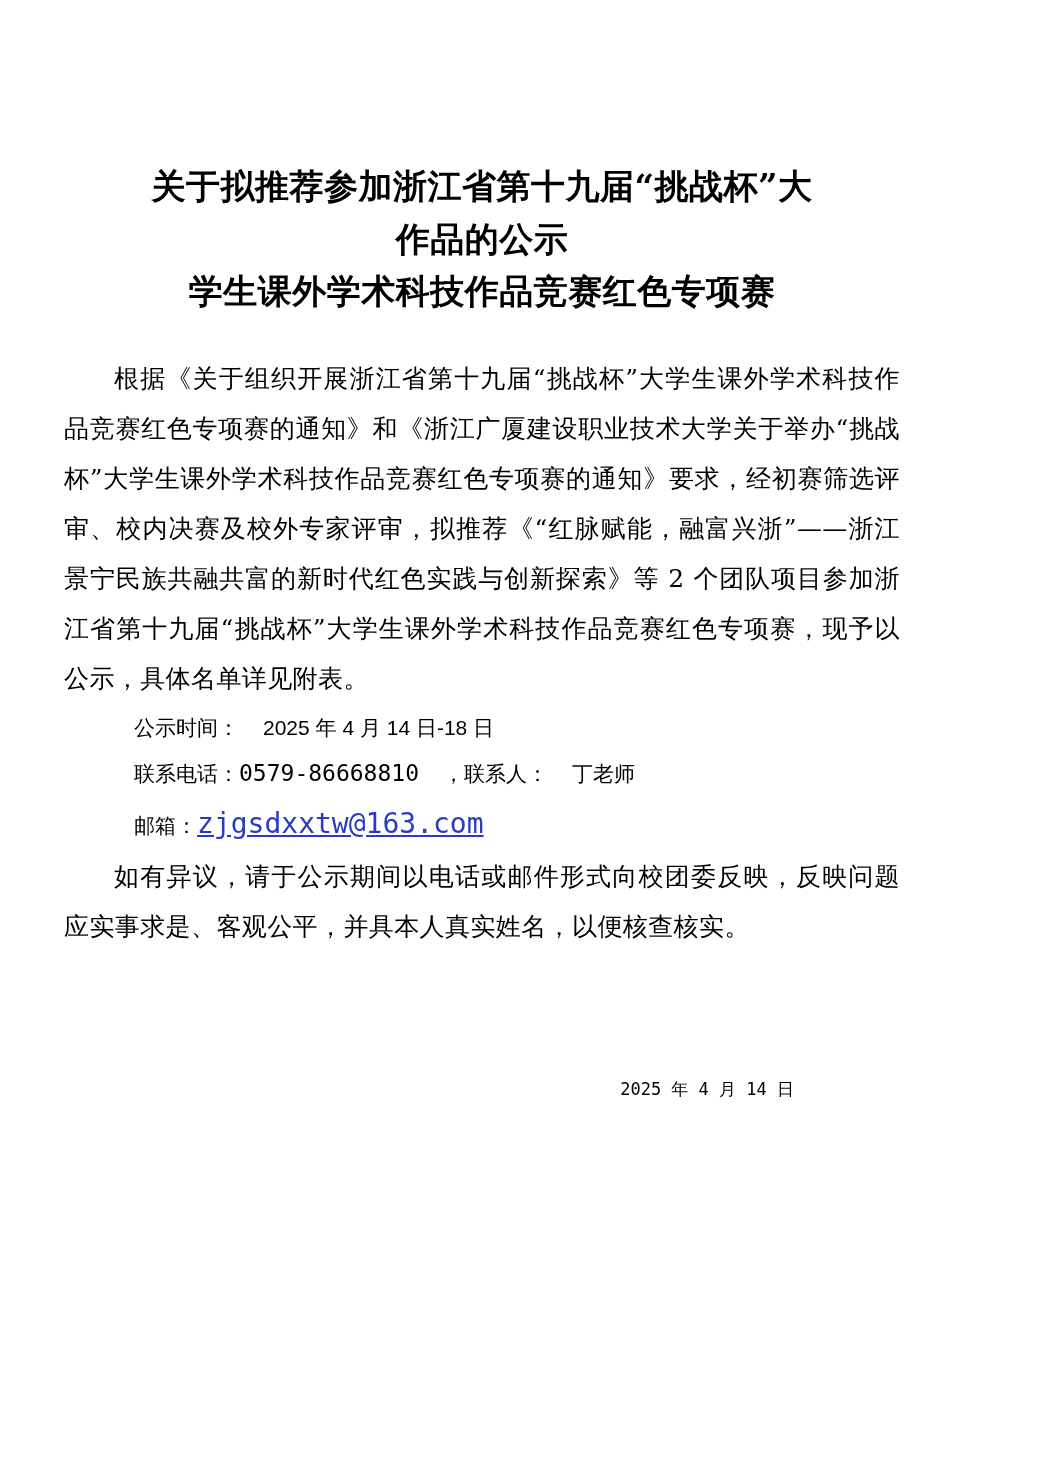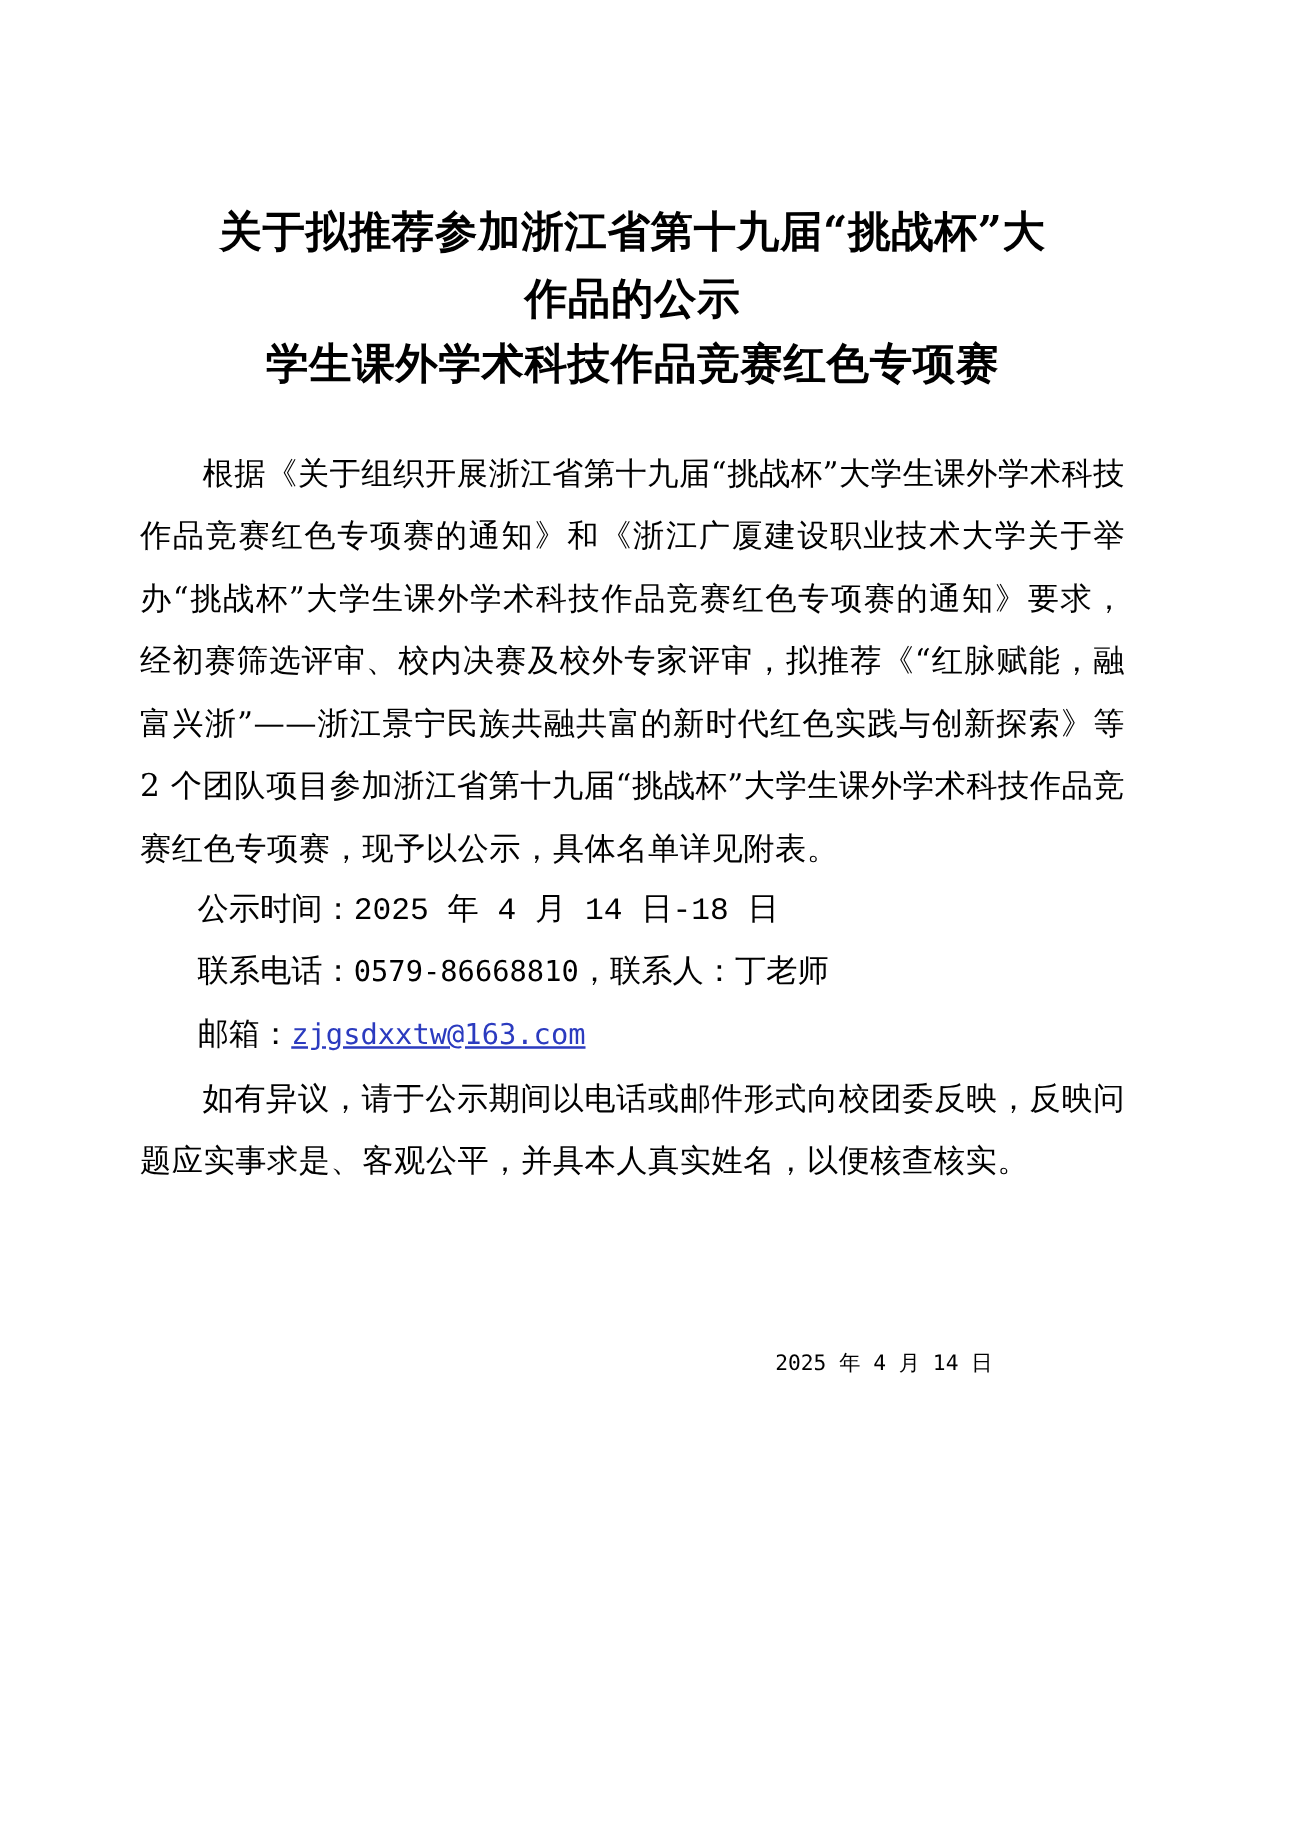--- a/index.html
+++ b/index.html
@@ -12,21 +12,21 @@
     height: 1470px;
     font-family: "DejaVu Serif", "Liberation Serif", serif;
     color: #000000;
     overflow: hidden;
   }
   .page {
     position: relative;
     width: 1040px;
     height: 1138px;
     box-sizing: border-box;
-    padding: 160px 140px 0 112px;
+    padding: 160px 140px 0 64px;
   }
   .doc-title {
     text-align: center;
     font-weight: bold;
     font-size: 34px;
     line-height: 1.55;
     letter-spacing: 0.5px;
     margin: 0 0 36px 0;
     font-family: "DejaVu Serif", "Liberation Serif", serif;
   }
@@ -48,28 +48,29 @@
     text-indent: 2em;
   }
   p.info {
     margin: 0;
     text-indent: 2em;
     font-family: "DejaVu Sans Mono", "Liberation Mono", monospace;
     font-size: 23px;
     letter-spacing: 0;
   }
   p.info .cn {
-    font-family: Liberation Mono, monospace;
-    font-size: 25px;
+    font-family: Liberation Sans, sans-serif;
+    font-size: 21px;
+    margin-left: 24px;
   }
   a.email-link {
     color: #2b3bbf;
     text-decoration: underline;
     font-family: "DejaVu Sans Mono", "Liberation Mono", monospace;
-    font-size: 23px;
+    font-size: 28px;
   }
   .signature {
     margin-top: 120px;
     text-align: right;
     font-size: 25px;
     line-height: 2.0;
     padding-right: 10px;
   }
   .signature .line2 {
     padding-right: 96px;

